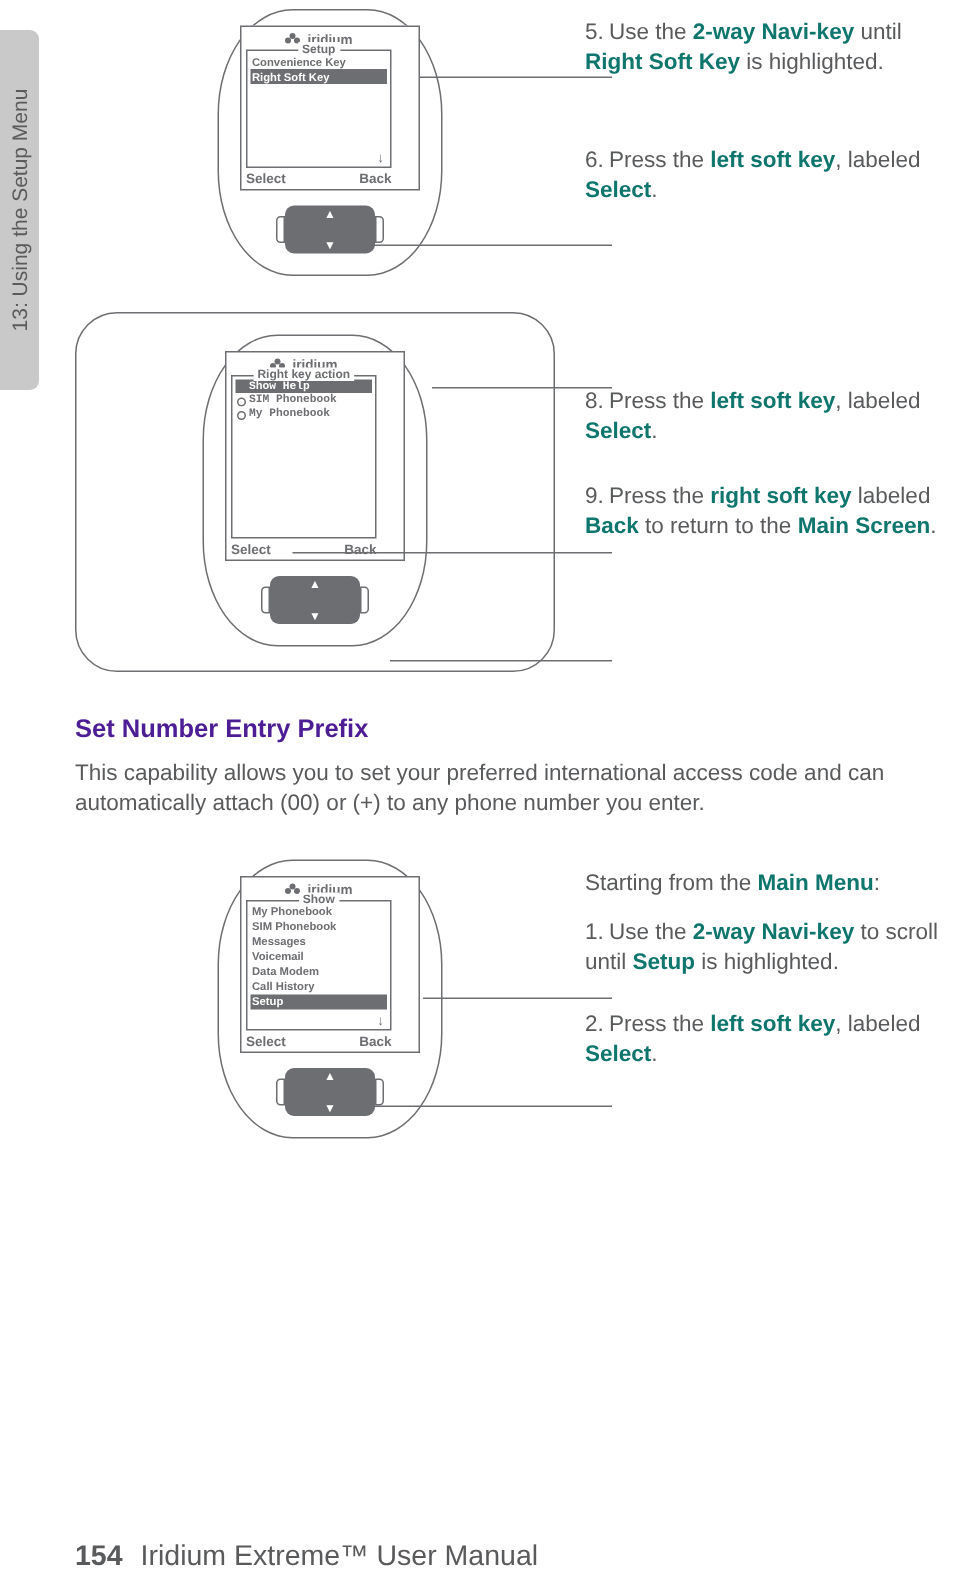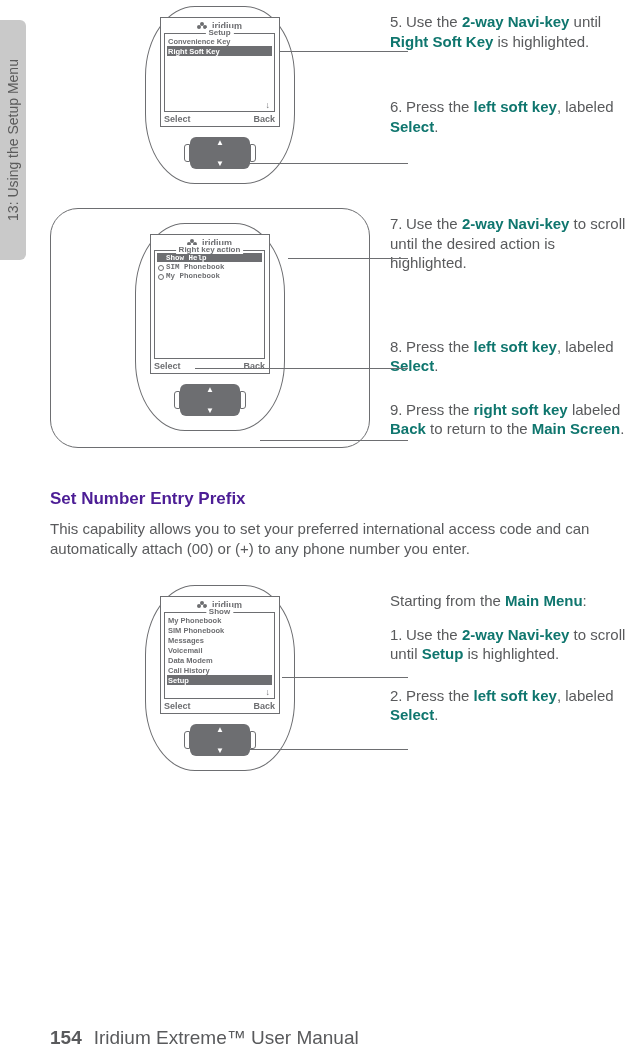--- a/index.html
+++ b/index.html
@@ -46,21 +46,21 @@
       padding: 10px 10px 14px 10px;
       display: flex;
       flex-direction: column;
       align-items: center;
       background: #fff;
     }
     .screen {
       width: 120px;
       height: 110px;
       border: 1px solid #6d6e71;
-      padding: 3px 4px 2px 3px;
+      padding: 3px 18px 2px 3px;
       font-size: 8px;
       font-weight: bold;
       color: #6d6e71;
       display: flex;
       flex-direction: column;
       position: relative;
       background: #fff;
     }
     .brand { display:flex; justify-content:center; align-items:center; gap:3px; font-size:9px; }
     .brand-dots::before { content:""; display:inline-block; width:4px;height:4px;border-radius:50%;background:#6d6e71; box-shadow: 3px -3px 0 #6d6e71, 6px 0 0 #6d6e71; margin-right:8px; }
@@ -179,24 +179,21 @@
             </div>
           </div>
           <div class="navpad">
               <span class="side-btn l"></span>
               <span class="side-btn r"></span>
             </div>
         </div>
       </div>
     </div>
     <div class="textcol">
-      <div class="instr">
-        <span class="instr-num">7.</span><span>Use the </span><b>2-way Navi-key</b><span> to scroll until the desired action is highlighted.</span>
-      </div>
-      <div class="instr" style="margin-top:64px;">
+      <div class="instr" style="margin-top:44px;">
         <span class="instr-num">8.</span><span>Press the </span><b>left soft key</b><span>, labeled </span><b>Select</b><span>.</span>
       </div>
       <div class="instr" style="margin-top:24px;">
         <span class="instr-num">9.</span><span>Press the </span><b>right soft key</b><span> labeled </span><b>Back</b><span> to return to the </span><b>Main Screen</b><span>.</span>
       </div>
     </div>
     <div class="leader" style="top:50px; left:238px; width:120px;"></div>
     <div class="leader" style="top:160px; left:145px; width:213px;"></div>
     <div class="leader" style="top:232px; left:210px; width:148px;"></div>
   </div>

